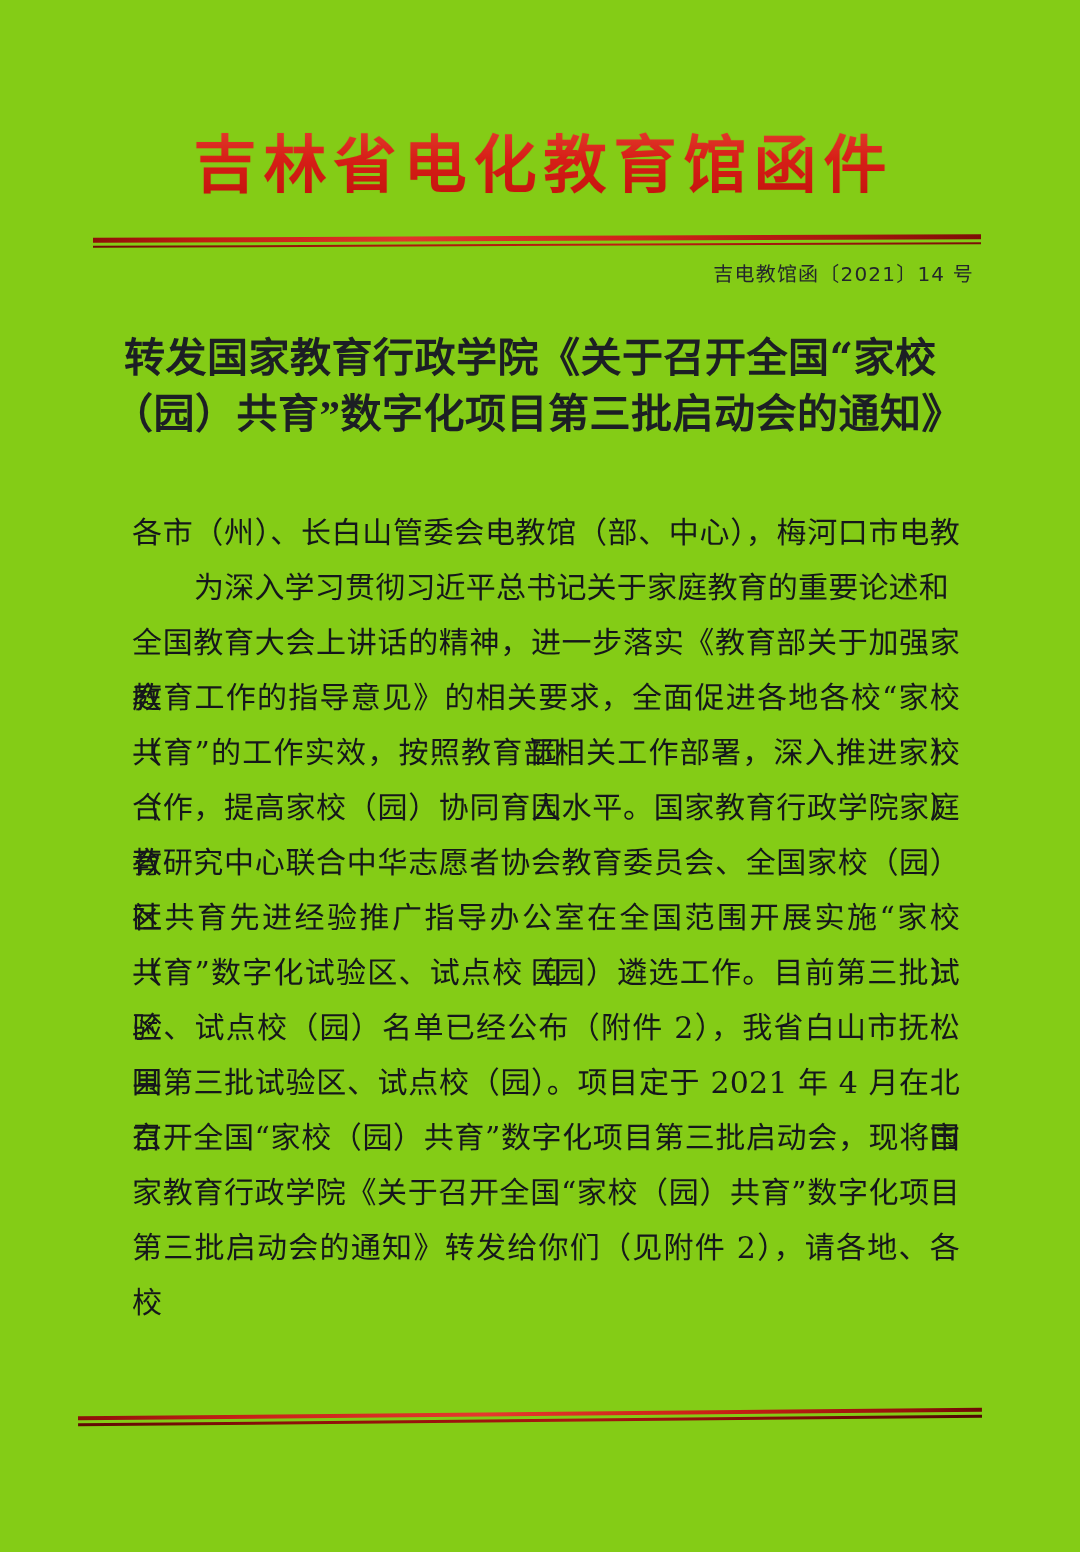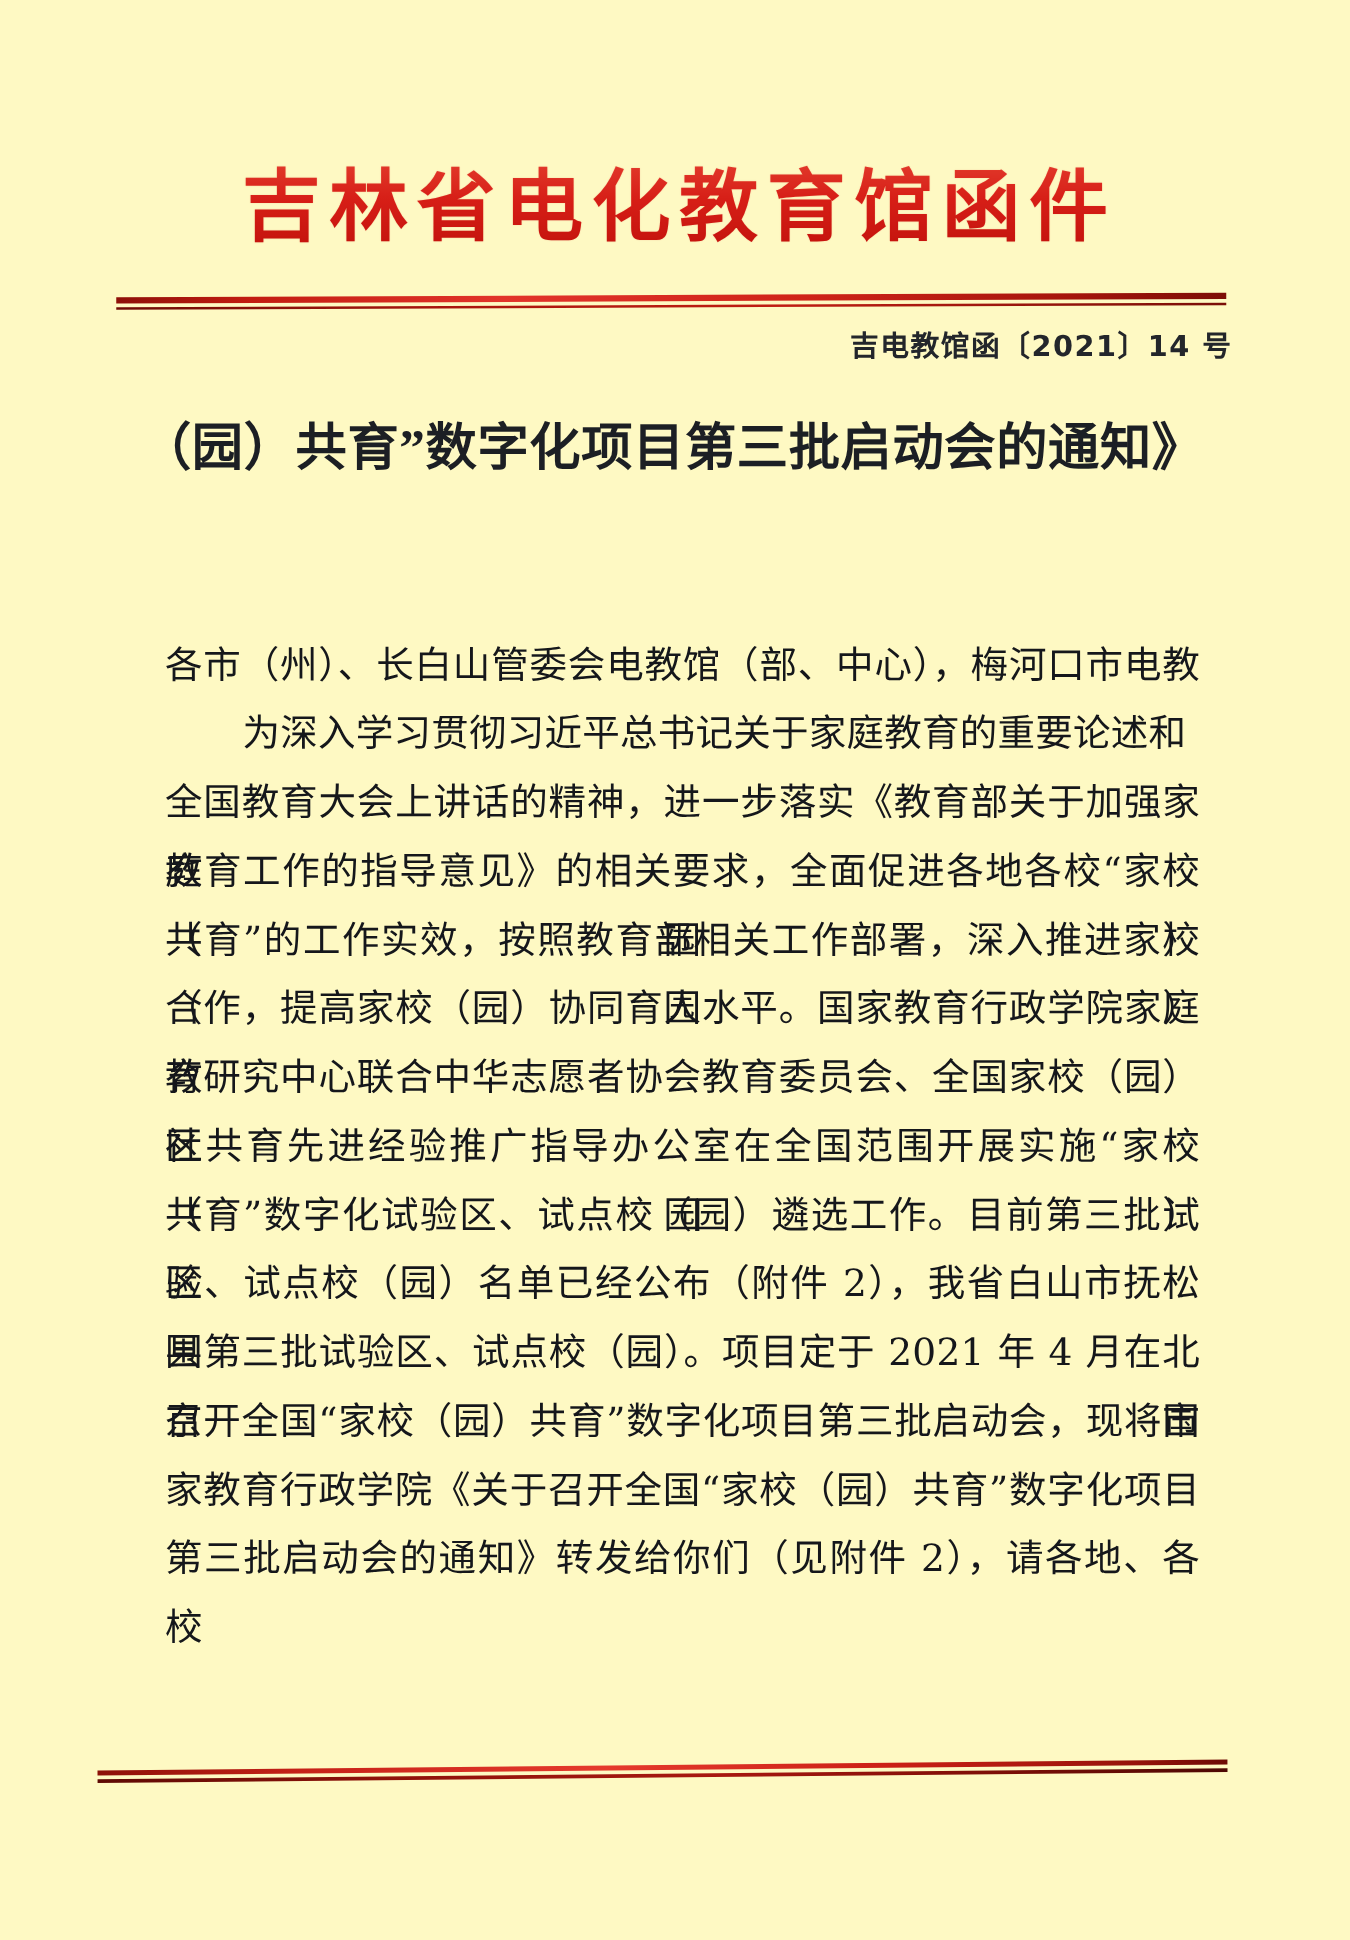--- a/index.html
+++ b/index.html
@@ -7,21 +7,21 @@
     margin: 0;
     padding: 0;
     background: #ffffff;
   }
 
   .page {
     position: relative;
     width: 1080px;
     height: 1552px;
     margin: 0 auto;
-    background: #fef9c3;
+    background: #84cc16;
     overflow: hidden;
     font-family: "DejaVu Sans", "Liberation Sans", sans-serif;
   }
 
   
   .letterhead {
     position: absolute;
     left: 0;
     top: 128px;
     width: 1080px;
@@ -83,25 +83,25 @@
   .rule-bottom .rule-thin {
     height: 3px;
     background: linear-gradient(90deg,
         #5e0a04 0%, #8e1209 25%, #a81810 55%,
         #7c0e06 80%, #4d0803 100%);
   }
 
   
   .doc-number {
     position: absolute;
-    right: 94px;
+    right: 106px;
     top: 258px;
     font-family: "DejaVu Sans", "Liberation Sans", sans-serif;
-    font-size: 23px;
-    font-weight: 700;
+    font-size: 20px;
+    font-weight: 400;
     letter-spacing: 1.2px;
     color: #23262b;
     white-space: nowrap;
   }
 
   
   .doc-title {
     position: absolute;
     left: 110px;
     top: 330px;
@@ -156,20 +156,21 @@
 
   <div class="rule-top">
     <div class="rule-thick"></div>
     <div class="rule-gap"></div>
     <div class="rule-thin"></div>
   </div>
 
   <div class="doc-number">吉电教馆函〔2021〕14 号</div>
 
   <div class="doc-title">
+    <span class="tline tline-1">转发国家教育行政学院《关于召开全国“家校</span>
     <span class="tline tline-2">（园）共育”数字化项目第三批启动会的通知》</span>
   </div>
 
   <div class="body-block">
 
     <span class="body-line justify">各市（州）、长白山管委会电教馆（部、中心），梅河口市电教</span>
 
     <span class="body-line indent">为深入学习贯彻习近平总书记关于家庭教育的重要论述和</span>
     <span class="body-line justify">全国教育大会上讲话的精神，进一步落实《教育部关于加强家庭</span>
     <span class="body-line justify">教育工作的指导意见》的相关要求，全面促进各地各校“家校（园）</span>

